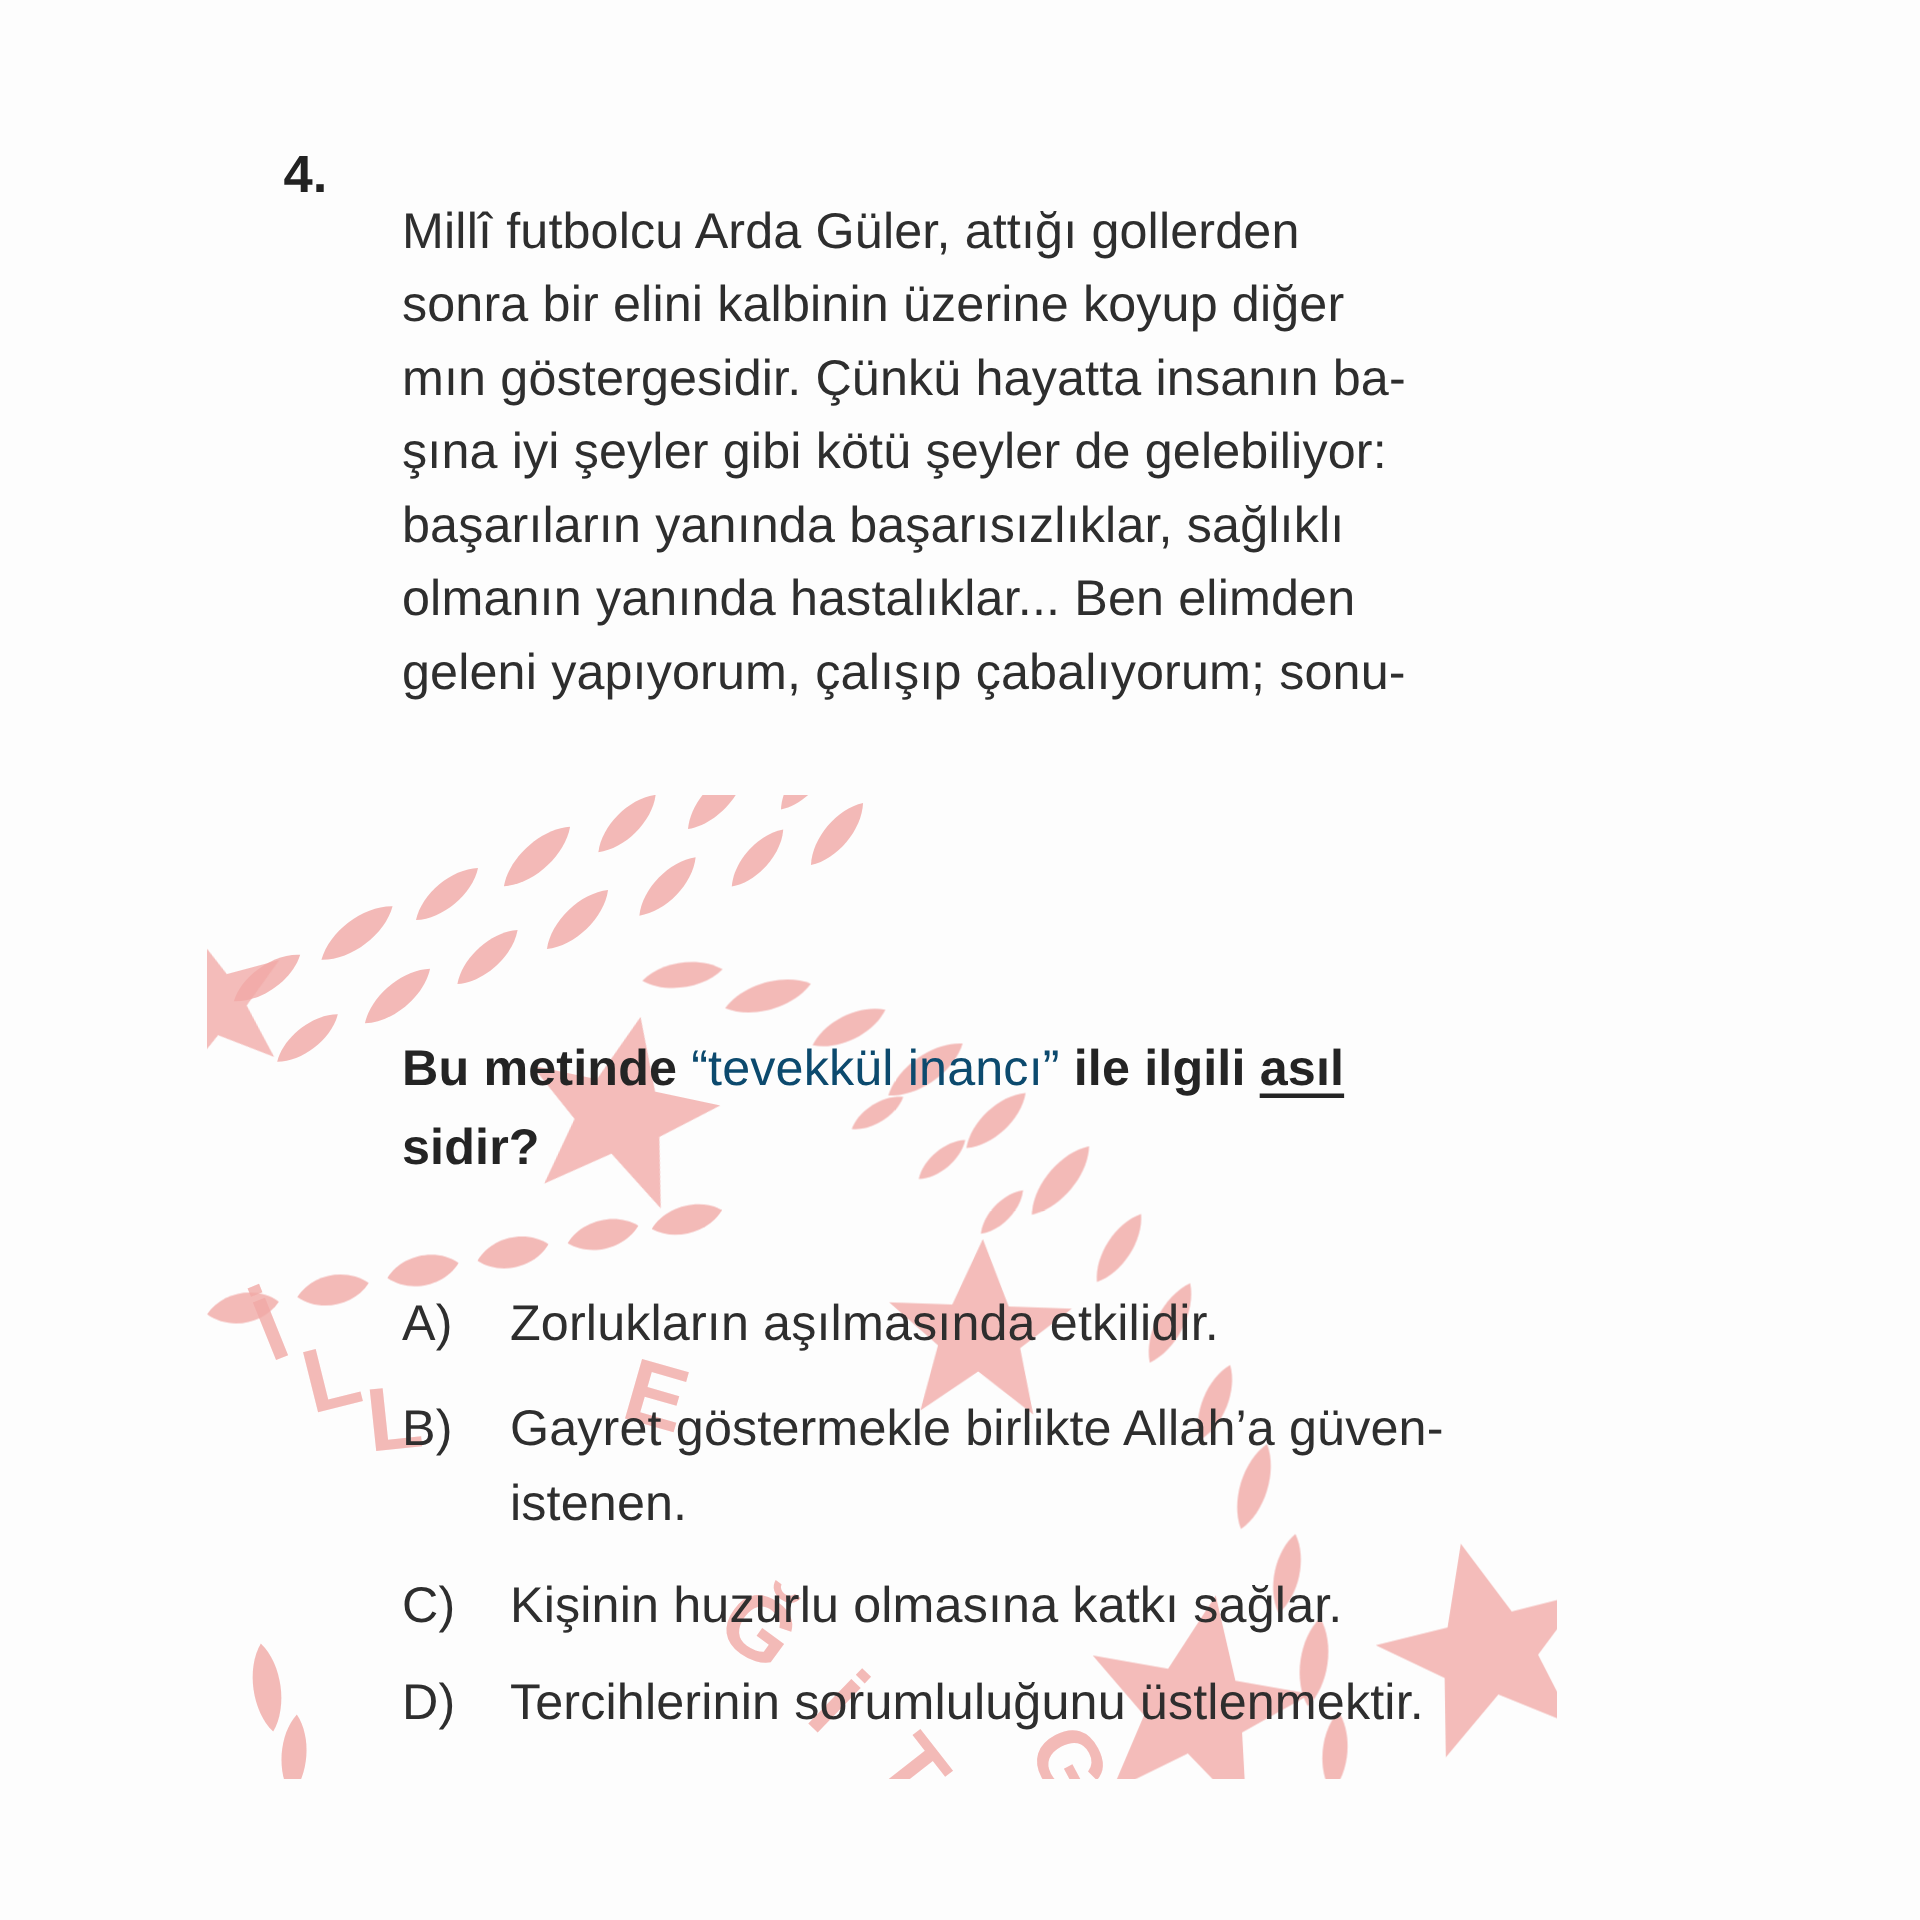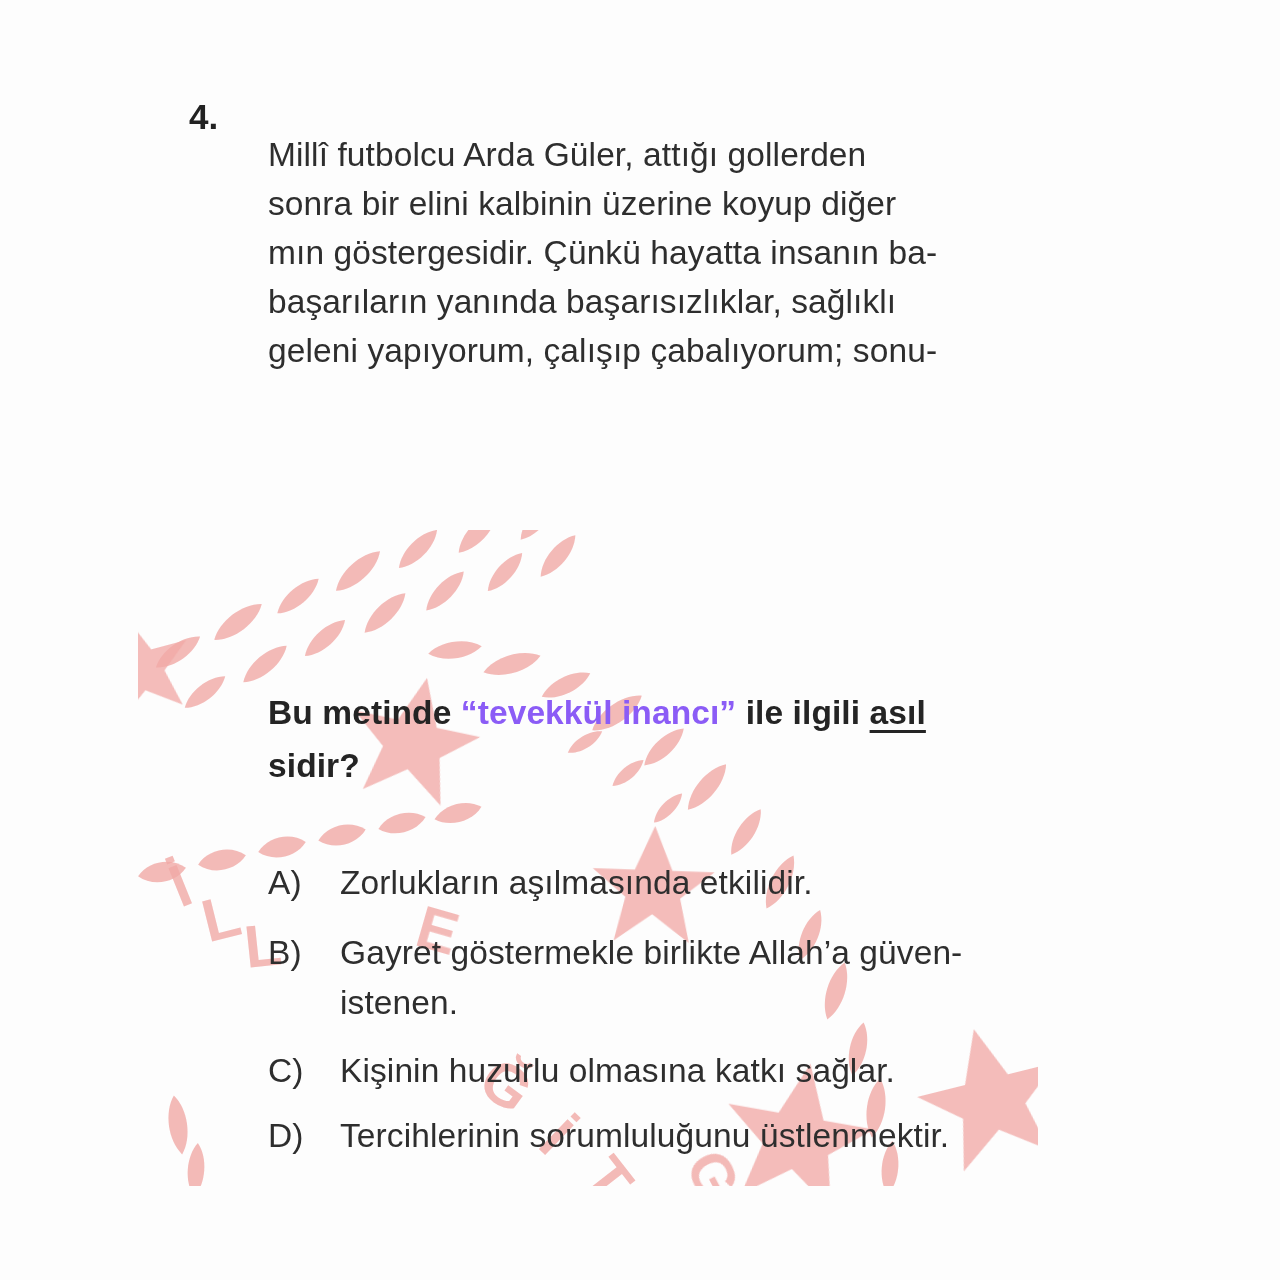--- a/index.html
+++ b/index.html
@@ -29,21 +29,21 @@
     white-space:nowrap;color:#2e2e2e;
     letter-spacing:0.1px;
     margin-top:38px;
   }
   .prompt{
     position:absolute;left:268px;top:686px;
     font-size:33.5px;line-height:53px;
     font-weight:bold;color:#242424;white-space:nowrap;
     letter-spacing:0.1px;
   }
-  .prompt .r{font-weight:bold;color:#8b5cf6;}
+  .prompt .r{font-weight:normal;color:#0c4a6e;}
   .u{text-decoration:underline;text-decoration-thickness:3px;text-underline-offset:6px;}
   .option{
     position:absolute;left:268px;
     font-size:33.5px;line-height:50px;
     white-space:nowrap;color:#2e2e2e;
     letter-spacing:0.1px;
   }
   .olabel{position:absolute;left:0;top:0;}
   .otext{margin-left:72px;}
   .otext div:empty{display:none;}
@@ -141,21 +141,23 @@
   </svg>
 
   <div class="content">
 
     <div class="qnum">4.</div>
 
     <div class="stem">
       <div>Millî futbolcu Arda Güler, attığı gollerden</div>
       <div>sonra bir elini kalbinin üzerine koyup diğer</div>
       <div>mın göstergesidir. Çünkü hayatta insanın ba-</div>
+      <div>şına iyi şeyler gibi kötü şeyler de gelebiliyor:</div>
       <div>başarıların yanında başarısızlıklar, sağlıklı</div>
+      <div>olmanın yanında hastalıklar... Ben elimden</div>
       <div>geleni yapıyorum, çalışıp çabalıyorum; sonu-</div>
     </div>
 
     <div class="prompt">
       <div class="pline"><span class="b">Bu metinde</span><span class="r"> “tevekkül inancı” </span><span class="b">ile ilgili </span><span class="b u">asıl</span></div>
       <div class="pline">sidir?</div>
     </div>
 
     <div class="option opt-a">
       <span class="olabel">A)</span>

